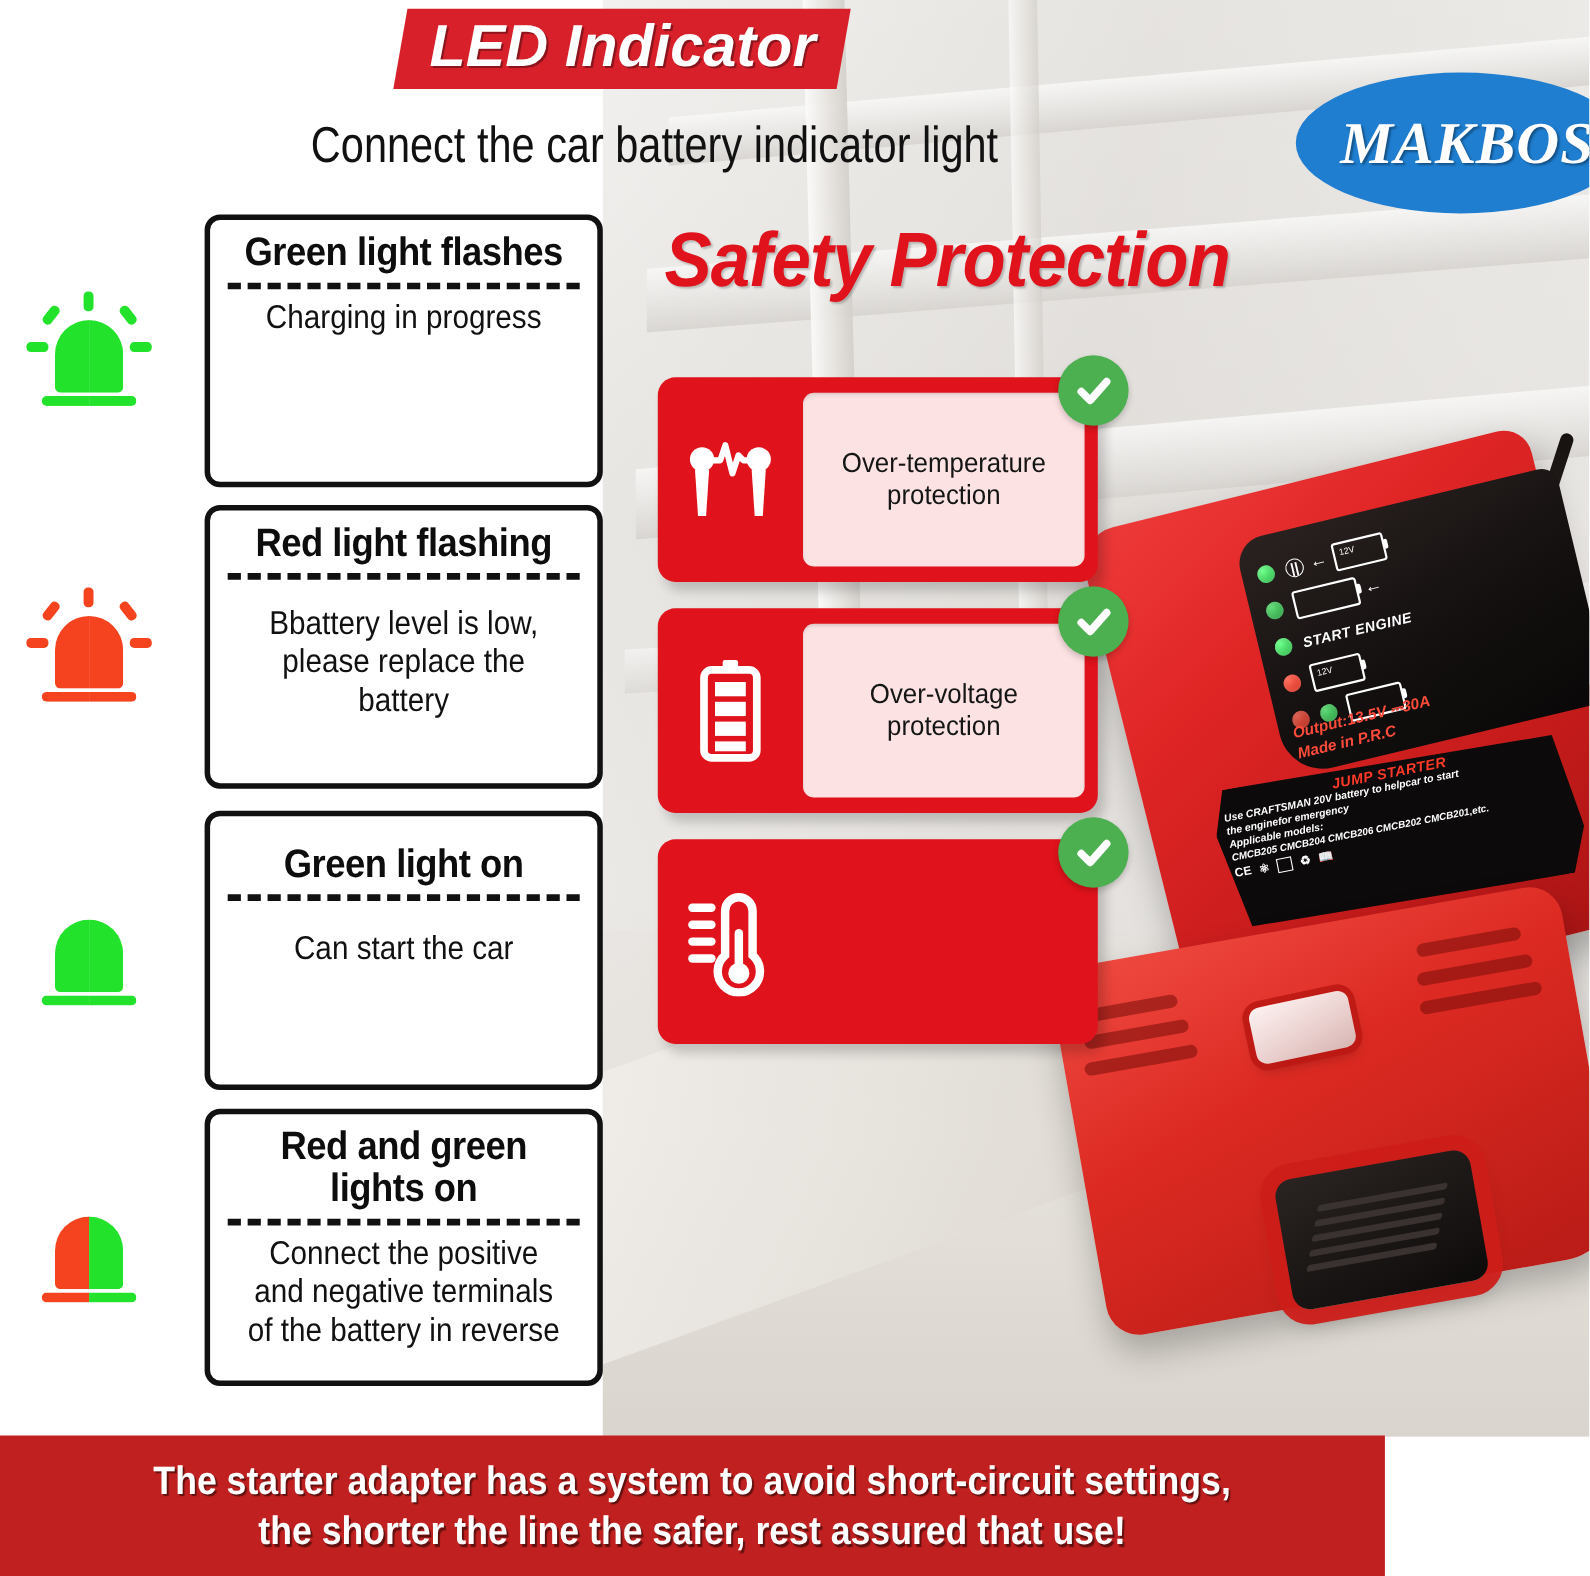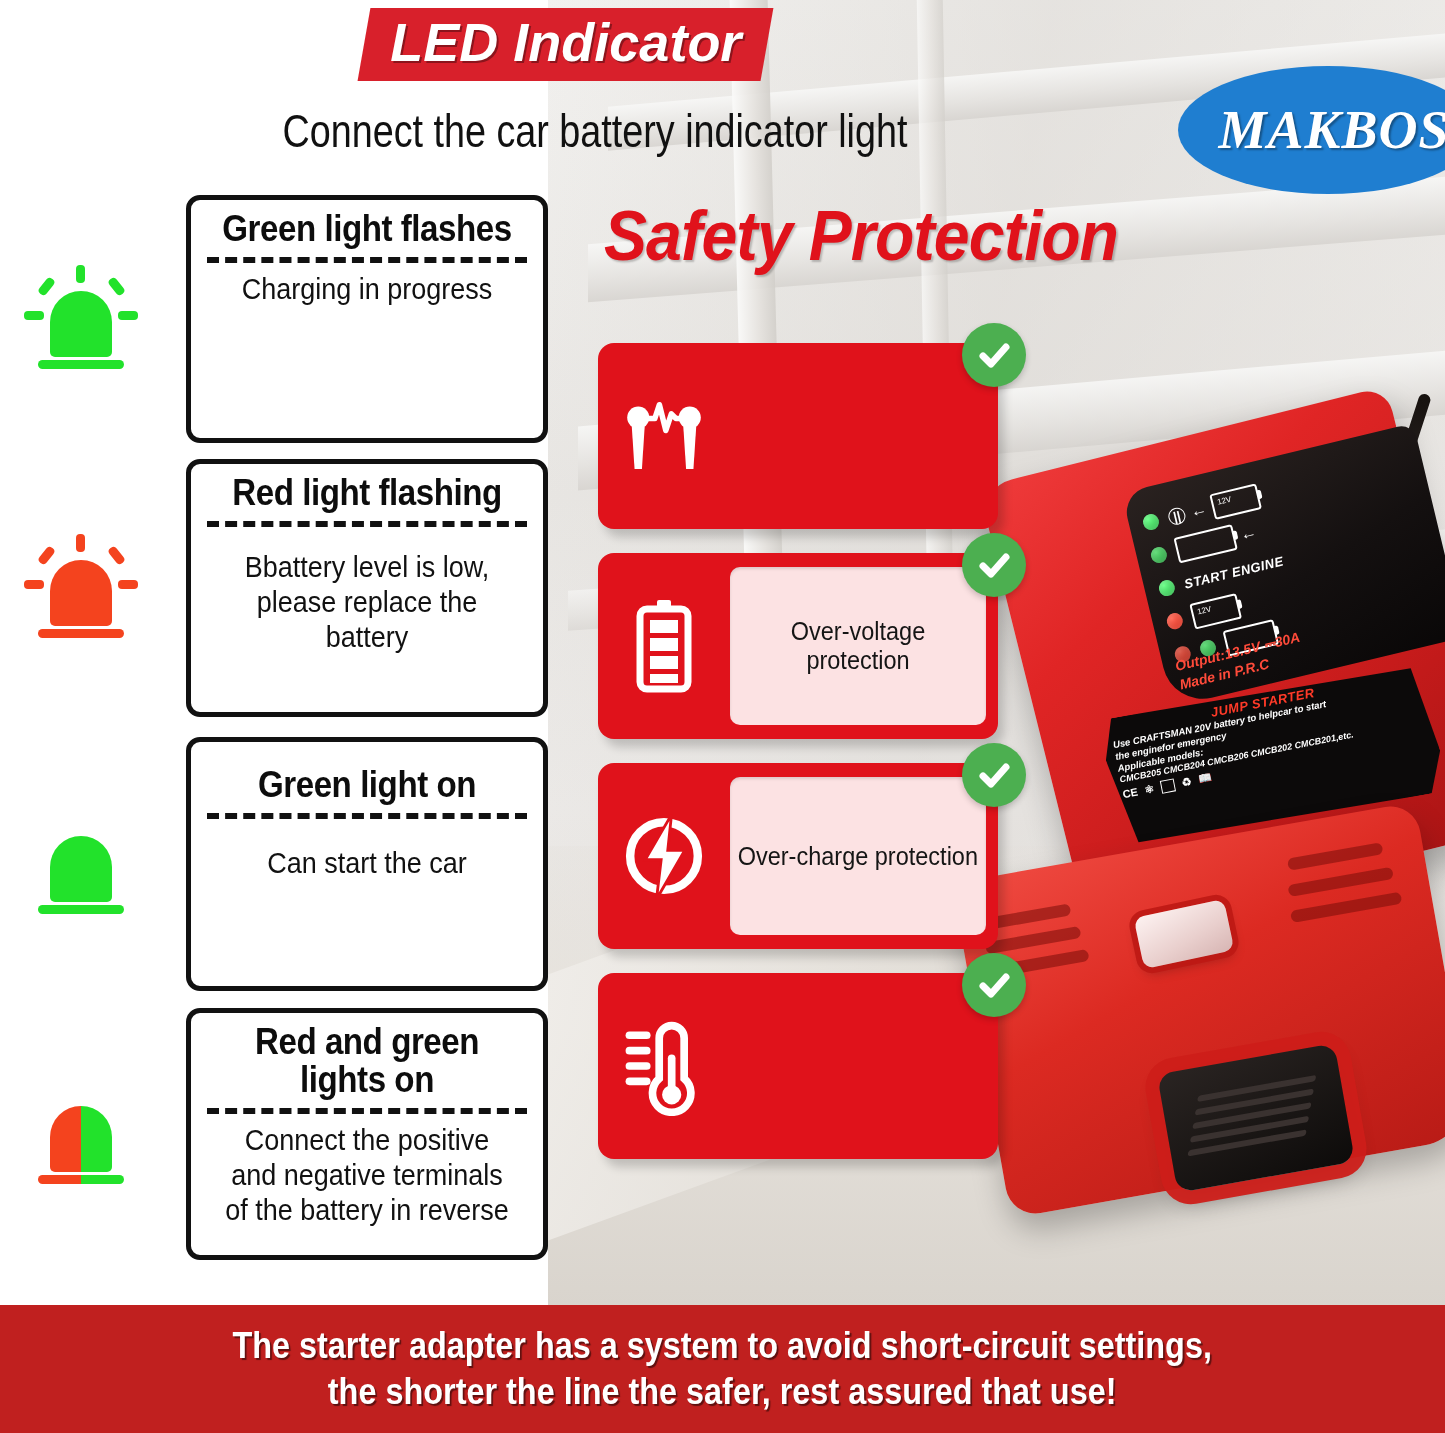--- a/index.html
+++ b/index.html
@@ -325,21 +325,21 @@
     position: absolute; right: -28px; top: -20px;
     width: 64px; height: 64px; border-radius: 50%;
     background: #4caf50;
     display: flex; align-items: center; justify-content: center;
     box-shadow: 0 3px 6px rgba(0,0,0,.2);
     z-index: 3;
   }
 
   
   .bottom {
-    position: absolute; left: 0; bottom: 0; width: 1445px; height: 128px;
+    position: absolute; left: 0; bottom: 0; width: 1259px; height: 128px;
     background: #c0201f;
     display: flex; flex-direction: column;
     align-items: center; justify-content: center;
   }
   .bottom div {
     color: #fff;
     font-size: 36px;
     font-weight: 800;
     font-family: "Liberation Sans", sans-serif;
     line-height: 1.28;
@@ -559,20 +559,23 @@
     <div class="card">
       <div class="card-icon">
         <svg width="92" height="92" viewBox="0 0 100 100">
           <circle cx="22" cy="30" r="12" fill="#fff"></circle>
           <circle cx="78" cy="30" r="12" fill="#fff"></circle>
           <path d="M15 40 L29 40 L26 86 L18 86 Z" fill="#fff"></path>
           <path d="M71 40 L85 40 L82 86 L74 86 Z" fill="#fff"></path>
           <path d="M30 31 L40 31 L45 16 L52 44 L58 26 L63 31 L72 31" fill="none" stroke="#fff" stroke-width="6" stroke-linecap="round" stroke-linejoin="round"></path>
         </svg>
       </div>
+      <div class="card-panel">
+        <div class="card-label">Over-temperature protection</div>
+      </div>
       <div class="check">
         <svg width="40" height="40" viewBox="0 0 40 40">
             <path d="M9 21 L17 29 L32 12" fill="none" stroke="#fff" stroke-width="7" stroke-linecap="round" stroke-linejoin="round"></path>
           </svg>
       </div>
     </div>
 
     <div class="card">
       <div class="card-icon">
         <svg width="76" height="100" viewBox="0 0 60 100">
@@ -587,36 +590,20 @@
       <div class="card-panel">
         <div class="card-label">Over-voltage protection</div>
       </div>
       <div class="check">
         <svg width="40" height="40" viewBox="0 0 40 40">
             <path d="M9 21 L17 29 L32 12" fill="none" stroke="#fff" stroke-width="7" stroke-linecap="round" stroke-linejoin="round"></path>
           </svg>
       </div>
     </div>
 
-    <div class="card">
-      <div class="card-icon">
-        <svg width="94" height="94" viewBox="0 0 100 100">
-          <circle cx="50" cy="50" r="36" fill="none" stroke="#fff" stroke-width="9"></circle>
-          <path d="M58 6 L30 54 L47 54 L42 96 L72 44 L54 44 Z" fill="#fff" stroke="#e0121b" stroke-width="3"></path>
-        </svg>
-      </div>
-      <div class="card-panel">
-        <div class="card-label">Over-charge protection</div>
-      </div>
-      <div class="check">
-        <svg width="40" height="40" viewBox="0 0 40 40">
-            <path d="M9 21 L17 29 L32 12" fill="none" stroke="#fff" stroke-width="7" stroke-linecap="round" stroke-linejoin="round"></path>
-          </svg>
-      </div>
-    </div>
 
     <div class="card">
       <div class="card-icon">
         <svg width="96" height="100" viewBox="0 0 100 104">
           <rect x="10" y="16" width="26" height="8" rx="4" fill="#fff"></rect>
           <rect x="10" y="32" width="26" height="8" rx="4" fill="#fff"></rect>
           <rect x="10" y="48" width="26" height="8" rx="4" fill="#fff"></rect>
           <rect x="10" y="64" width="26" height="8" rx="4" fill="#fff"></rect>
           <path d="M58 10 a13 13 0 0 1 13 13 v42 a20 20 0 1 1 -26 0 v-42 a13 13 0 0 1 13 -13 z" fill="none" stroke="#fff" stroke-width="8"></path>
           <circle cx="58" cy="82" r="10" fill="#fff"></circle>

